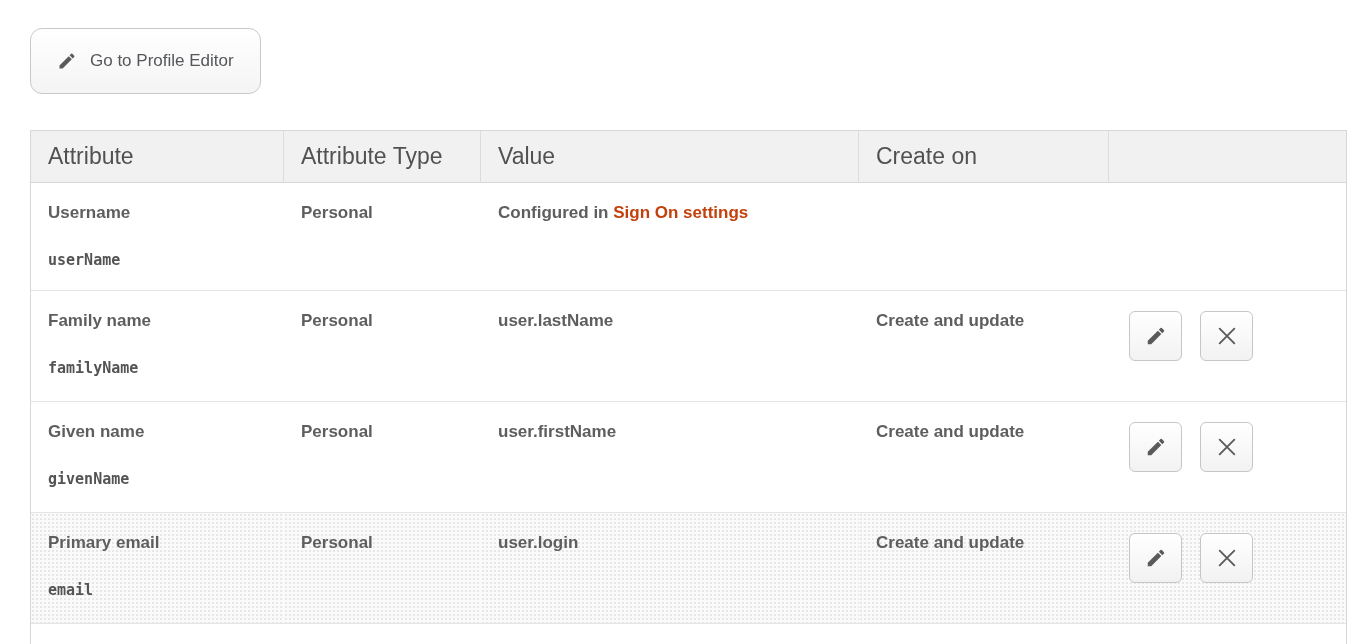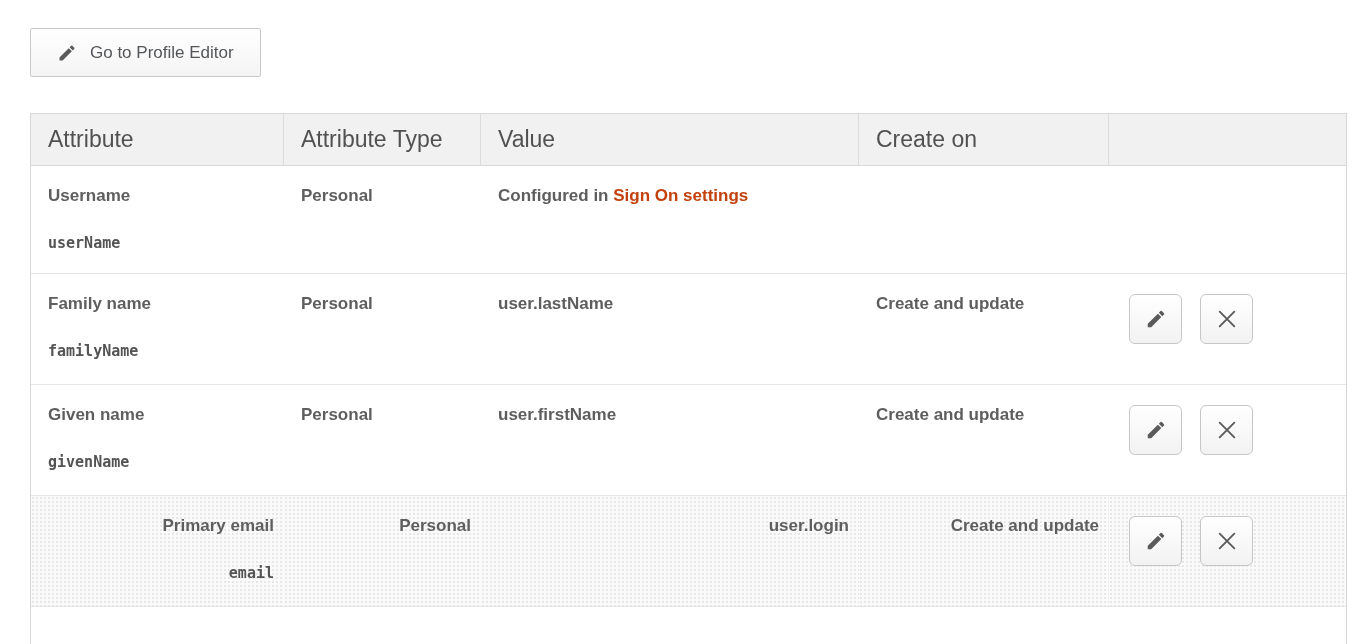--- a/index.html
+++ b/index.html
@@ -9,22 +9,22 @@
     overflow: hidden;
     font-family: "Liberation Sans", sans-serif;
     color: #5e5e5e;
   }
   .page { padding: 28px 0 0 30px; }
 
   
   .toolbar { display: flex; gap: 21px; }
   .btn {
     display: inline-flex; align-items: center; gap: 13px;
-    height: 49px; padding: 0 26px;
-    border: 1px solid #c9c9c9; border-radius: 2px;
+    height: 66px; padding: 0 26px;
+    border: 1px solid #c9c9c9; border-radius: 12px;
     background: linear-gradient(#ffffff, #f4f4f4);
     font-size: 17px; color: #54565a;
     cursor: pointer; white-space: nowrap;
     font-family: "Liberation Sans", sans-serif;
   }
   .btn svg { display: block; }
 
   
   .attr-table {
     margin-top: 36px;
@@ -54,21 +54,20 @@
     border-bottom: 1px solid #e5e5e5;
     font-weight: bold;
   }
   .attr-table tbody tr.row-1 td { height: 108px; }
   .attr-table tbody tr td { height: 111px; }
   .attr-table tbody tr.filler td { height: 50px; border-bottom: none; }
   tr.highlighted td {
     background-color: #fafafa;
     background-image: radial-gradient(circle, #e7e7e7 0.8px, rgba(0,0,0,0) 0.8px);
     background-size: 4px 4px;
-    text-align: right;
   }
   .attr-code {
     margin-top: 28px;
     font-family: "DejaVu Sans Mono", monospace;
     font-size: 15px;
     color: #545454;
   }
   a.cell-link { color: #c2410c; text-decoration: none; cursor: pointer; }
 
   

